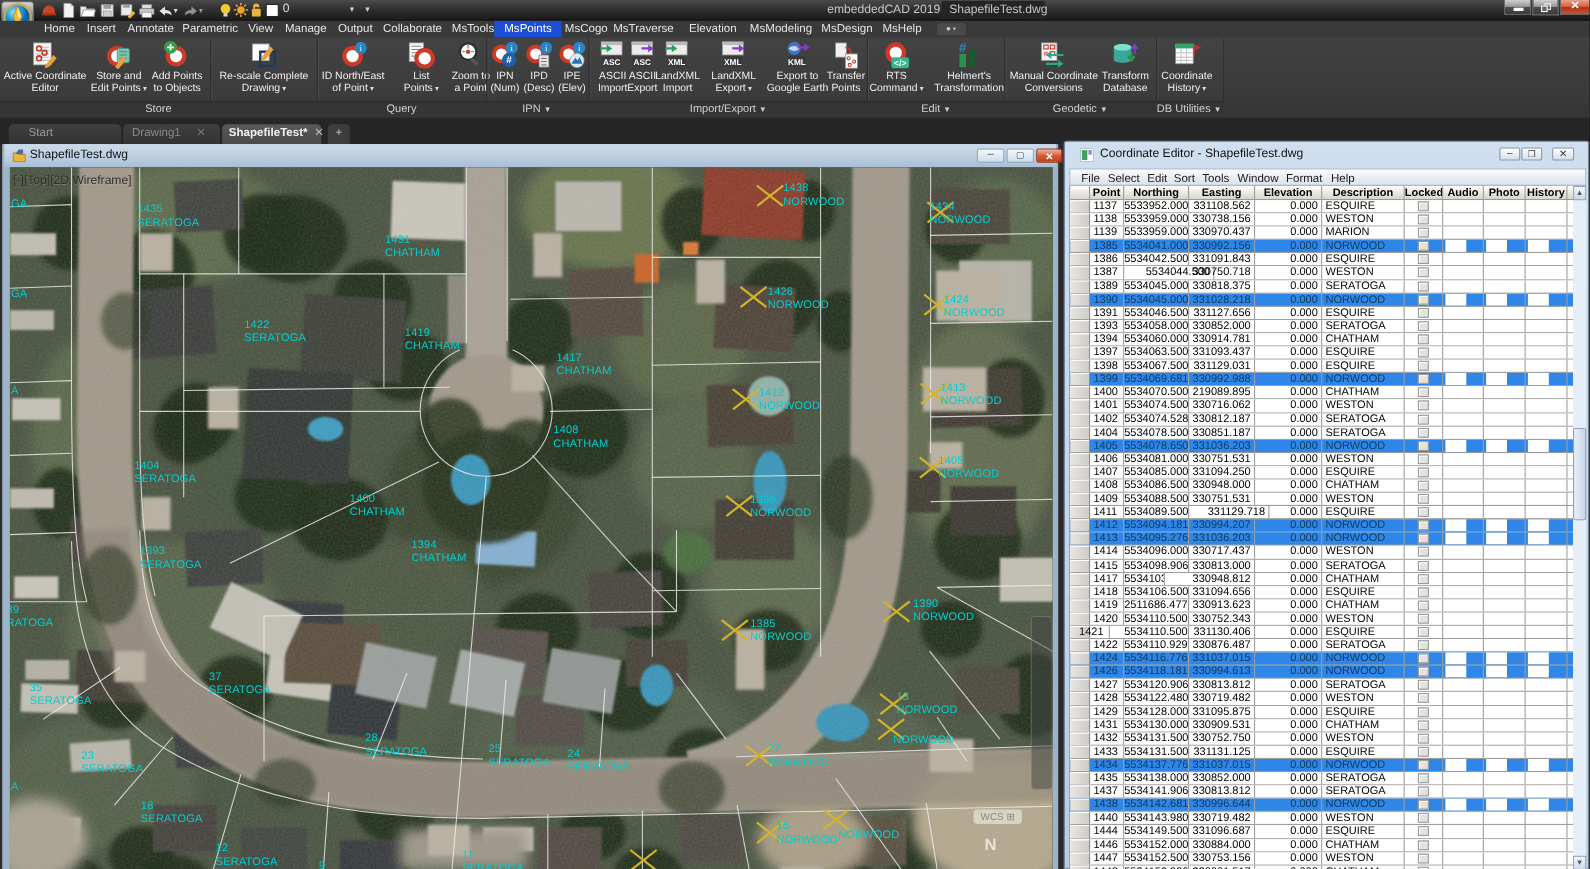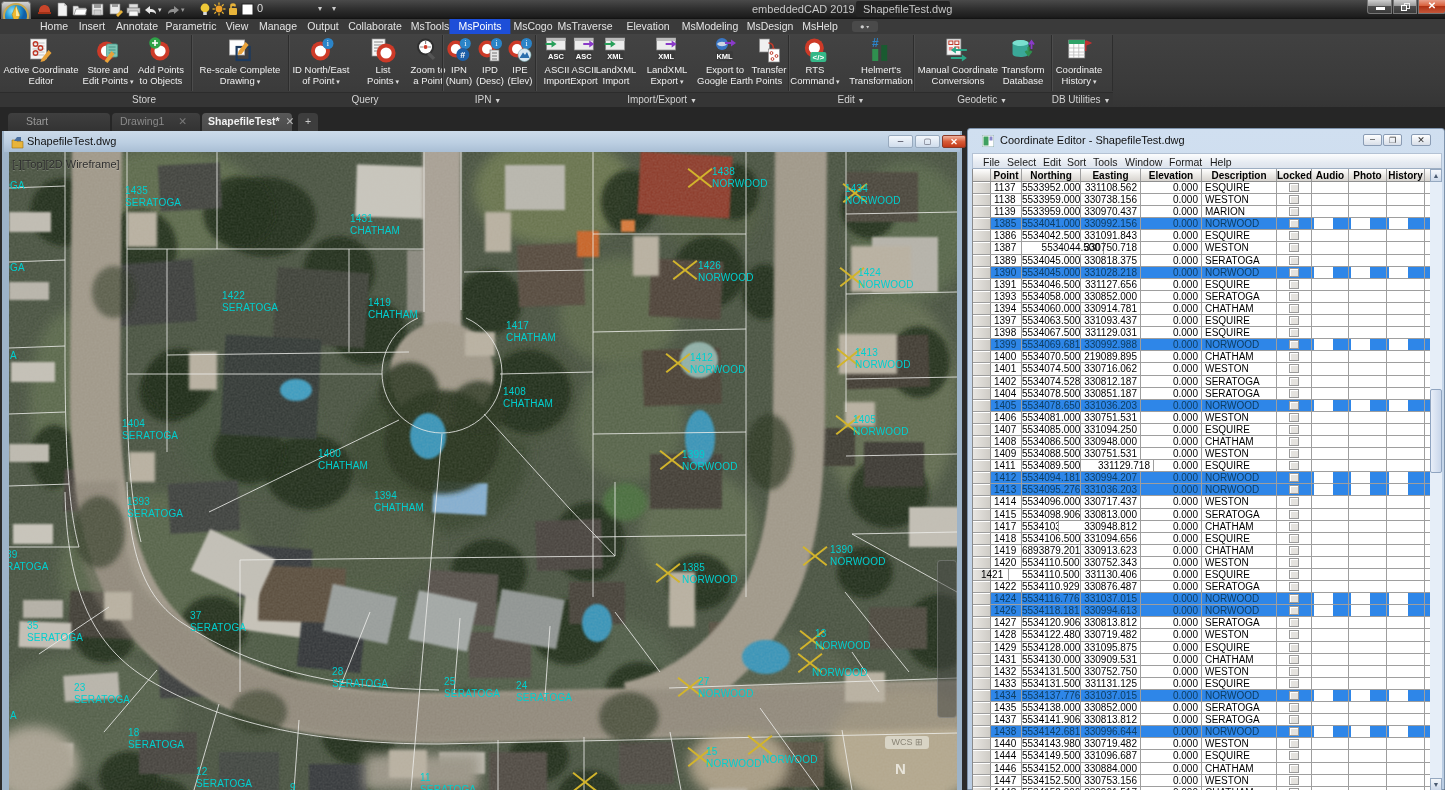--- a/index.html
+++ b/index.html
@@ -1147,21 +1147,21 @@
           <div class="tc" style="left:304px;width:35px;">
             <span class="ckb"></span>
           </div>
           <div class="tc" style="left:339px;width:37px;"></div>
           <div class="tc" style="left:376px;width:38px;"></div>
           <div class="tc" style="left:414px;width:38px;"></div>
         </div>
         <div class="trow">
           <div class="tc rh" style="left:0px;width:18px;"></div>
           <div class="tc" style="left:18px;width:31px;padding-left:3px;">1419</div>
-          <div class="tc" style="left:49px;width:59px;text-align:right;padding-right:3px;">6893879.201</div>
+          <div class="tc" style="left:49px;width:59px;text-align:right;padding-right:3px;">2511686.477</div>
           <div class="tc" style="left:108px;width:60px;text-align:right;padding-right:3px;">330913.623</div>
           <div class="tc" style="left:168px;width:61px;text-align:right;padding-right:3px;">0.000</div>
           <div class="tc" style="left:229px;width:75px;padding-left:3px;">CHATHAM</div>
           <div class="tc" style="left:304px;width:35px;">
             <span class="ckb"></span>
           </div>
           <div class="tc" style="left:339px;width:37px;"></div>
           <div class="tc" style="left:376px;width:38px;"></div>
           <div class="tc" style="left:414px;width:38px;"></div>
         </div>

